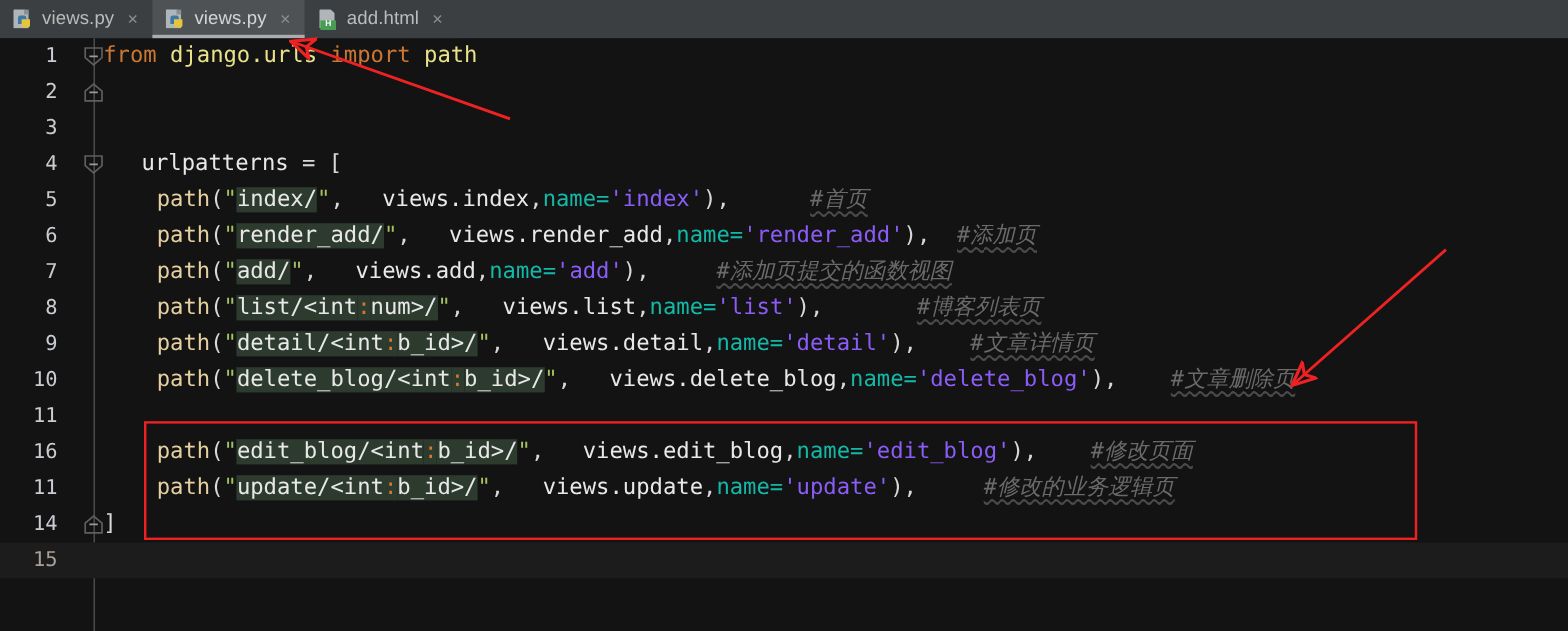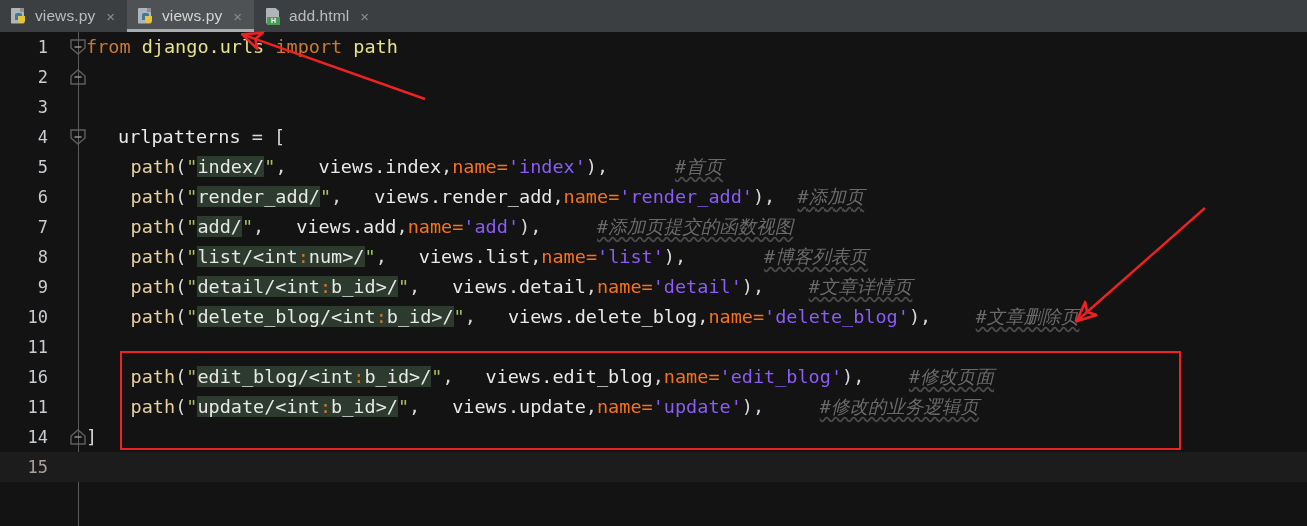--- a/index.html
+++ b/index.html
@@ -187,21 +187,21 @@
 
   
   .t-kw   { color: #cc7832; }
   .t-imp  { color: #e8e28a; }
   .t-plain{ color: #d8d8d8; }
   .t-fn   { color: #e6d0a0; }
   .t-str  { color: #8b5cf6; }
   .t-pathseg { color: #e8e8e8; background: #2c3b2d; }
   .t-colon{ color: #cc7832; background: #2c3b2d; }
   .t-quote{ color: #a5c261; }
-  .t-kwarg{ color: #f97316; }
+  .t-kwarg{ color: #14b8a6; }
   .t-punct{ color: #d8d8d8; }
   .t-paren{ color: #d8d8d8; }
   .t-var  { color: #e8e8e8; padding-left: 32px; }
   .t-comment {
     color: #6a6a6a;
     font-style: italic;
     text-decoration: underline;
     text-decoration-style: wavy;
     text-decoration-color: #4a4a4a;
     text-underline-offset: 3px;

